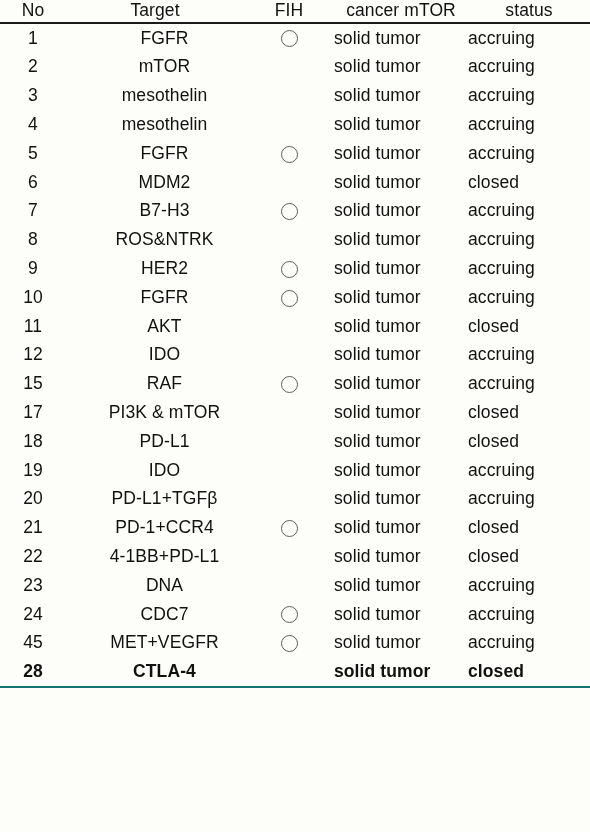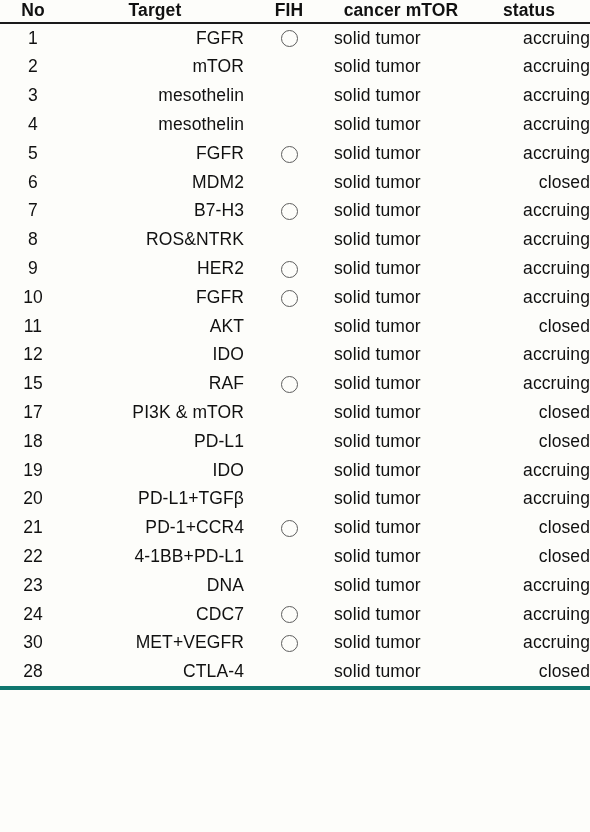--- a/index.html
+++ b/index.html
@@ -32,21 +32,21 @@
   }
 
   
   col.c-no      { width: 66px;  }
   col.c-target  { width: 178px; }
   col.c-fih     { width: 90px;  }
   col.c-cancer  { width: 134px; }
   col.c-status  { width: 122px; }
 
   thead th {
-    font-weight: bold;
+    font-weight: normal;
     font-size: 17.5px;
     padding: 0;
     height: 22px;
     vertical-align: middle;
     text-align: center;
     letter-spacing: 0.1px;
   }
   thead tr {
     border-bottom: 2px solid #1a1a1a;
   }
@@ -54,27 +54,28 @@
   tbody td {
     padding: 0;
     height: 28.8px;
     vertical-align: middle;
     font-size: 17.5px;
     letter-spacing: 0.1px;
     white-space: nowrap;
   }
 
   td.no      { text-align: center; }
-  td.target  { text-align: right; padding-left: 19px; }
+  td.target  { text-align: center; padding-left: 19px; }
   td.fih     { text-align: center; }
   td.cancer  { }
-  td.status  { text-align: right; }
+  td.status  { text-align: left; }
 
   tbody tr.last-row td {
-    border-bottom: 4px solid #0f766e;
+    border-bottom: 2px solid #0f766e;
+    font-weight: bold;
   }
 
   
   .fih-circle {
     display: inline-block;
     width: 15px;
     height: 15px;
     border: 1.4px solid #5d5d5d;
     border-radius: 50%;
     background: transparent;
@@ -251,21 +252,21 @@
           <td class="status">accruing</td>
         </tr>
         <tr>
           <td class="no">24</td>
           <td class="target">CDC7</td>
           <td class="fih"><span class="fih-circle"></span></td>
           <td class="cancer">solid tumor</td>
           <td class="status">accruing</td>
         </tr>
         <tr>
-          <td class="no">30</td>
+          <td class="no">45</td>
           <td class="target">MET+VEGFR</td>
           <td class="fih"><span class="fih-circle"></span></td>
           <td class="cancer">solid tumor</td>
           <td class="status">accruing</td>
         </tr>
         <tr class="last-row">
           <td class="no">28</td>
           <td class="target">CTLA-4</td>
           <td class="fih"><span class="fih-blank"></span></td>
           <td class="cancer">solid tumor</td>

